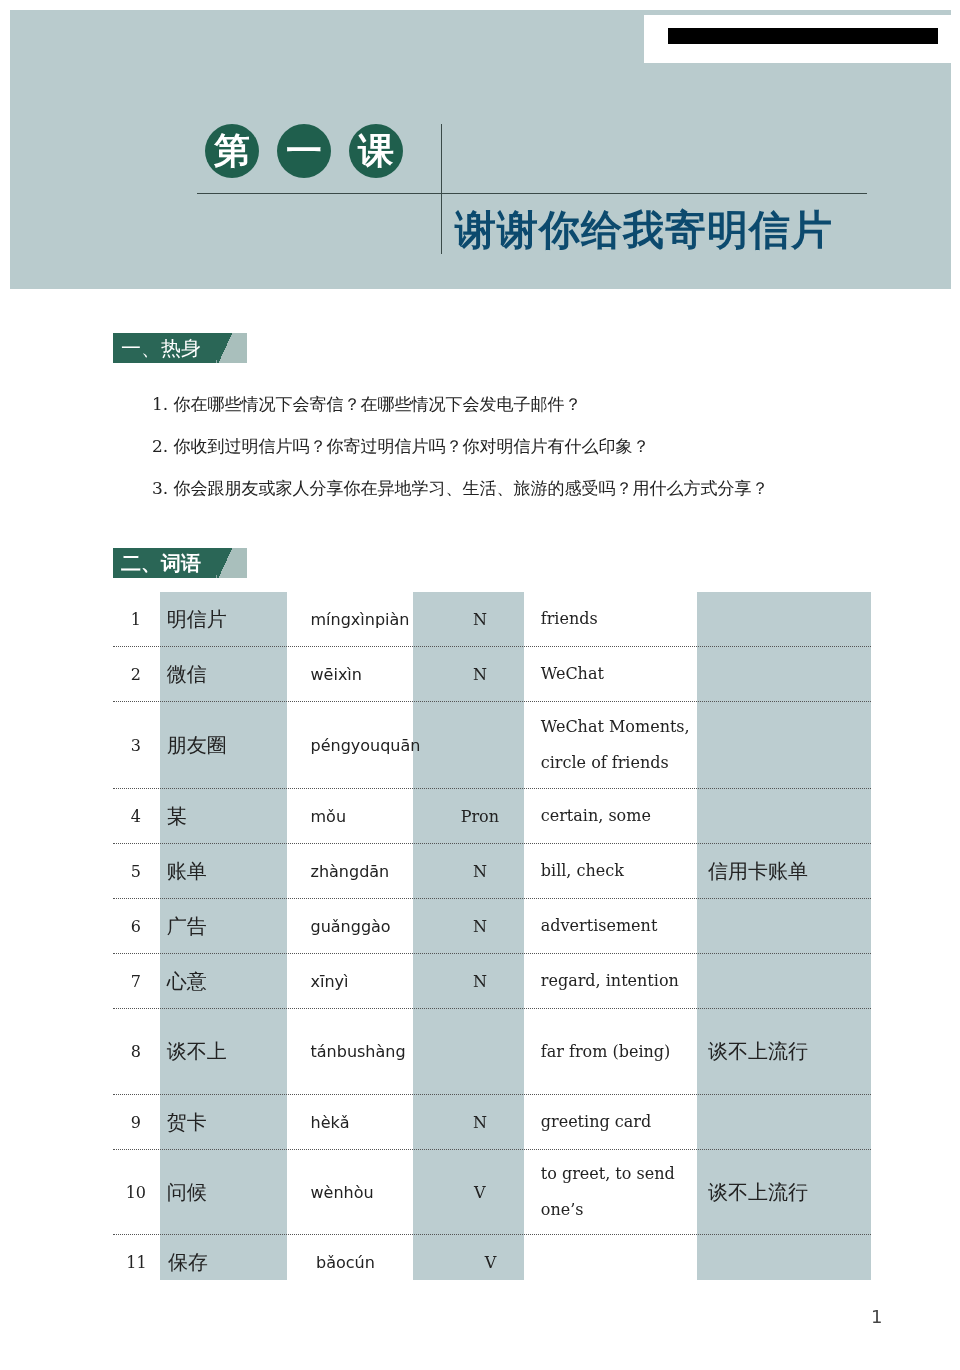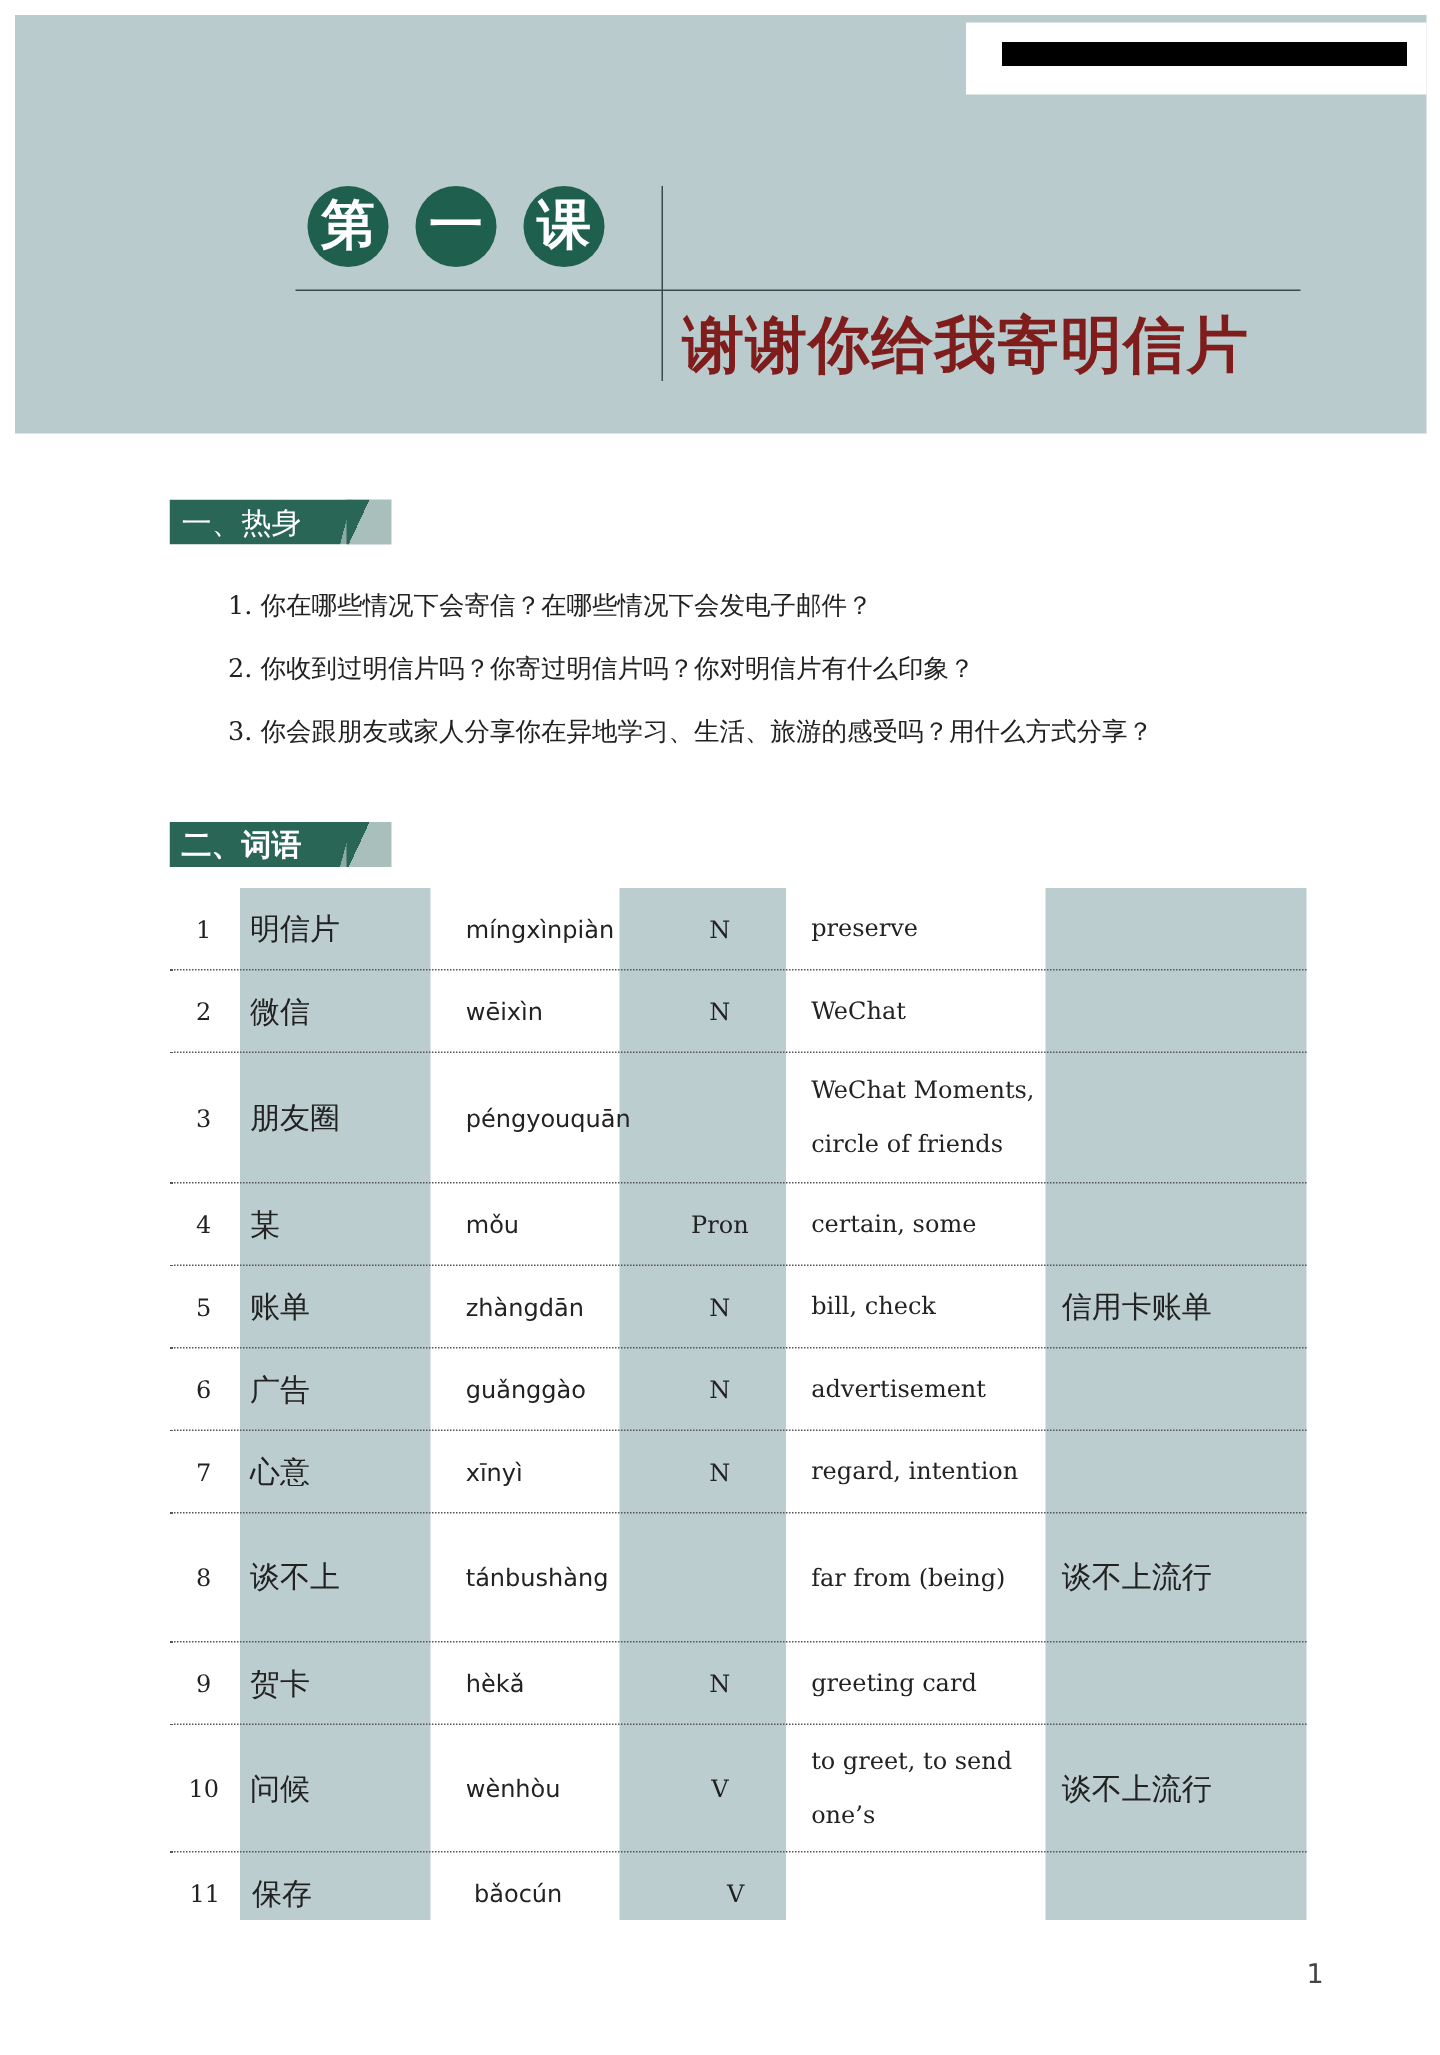--- a/index.html
+++ b/index.html
@@ -4,22 +4,22 @@
 <style>
   html, body { margin:0; padding:0; background:#ffffff; }
   body { width:960px; height:1370px; position:relative; overflow:hidden; font-family:"DejaVu Serif", serif; color:#222; }
   .header { position:absolute; left:10px; top:10px; width:941px; height:279px; background:#b9cbcd; }
   .redact-box { position:absolute; left:634px; top:5px; width:307px; height:48px; background:#ffffff; }
   .redact-bar { position:absolute; left:24px; top:13px; width:270px; height:16px; background:#000; }
   .circles { position:absolute; left:205px; top:124px; display:flex; gap:18px; }
   .circle { width:54px; height:54px; border-radius:50%; background:#1f5f4d; color:#fff; font-family:"DejaVu Sans", sans-serif; font-weight:bold; font-size:36px; display:flex; align-items:center; justify-content:center; line-height:1; }
   .hline { position:absolute; left:197px; top:193px; width:670px; height:1px; background:#3a4a48; }
   .vline { position:absolute; left:441px; top:124px; width:1px; height:130px; background:#3a4a48; }
-  .lesson-title { position:absolute; left:455px; top:203px; font-family:"DejaVu Sans", sans-serif; font-weight:bold; font-size:41px; color:#7f1d1d; letter-spacing:1px; white-space:nowrap; }
-  .section-tag { position:absolute; left:113px; height:30px; width:148px; background:linear-gradient(105deg, #2a6656 0 78%, #8eaaa6 78% 100%); color:#fff; font-family:"DejaVu Sans", sans-serif; font-size:20px; line-height:30px; padding-left:8px; box-sizing:border-box; clip-path:polygon(0 0,100% 0,100% 100%,0 100%); }
+  .lesson-title { position:absolute; left:455px; top:203px; font-family:"DejaVu Sans", sans-serif; font-weight:bold; font-size:41px; color:#0c4a6e; letter-spacing:1px; white-space:nowrap; }
+  .section-tag { position:absolute; left:113px; height:30px; width:134px; background:linear-gradient(105deg, #2a6656 0 78%, #8eaaa6 78% 100%); color:#fff; font-family:"DejaVu Sans", sans-serif; font-size:20px; line-height:30px; padding-left:8px; box-sizing:border-box; clip-path:polygon(0 0,100% 0,100% 100%,0 100%); }
   .section-tag .slash { position:absolute; right:0; top:0; width:30px; height:30px; background:linear-gradient(115deg, #2a6656 0 35%, #a9bfbc 35% 100%); }
   .questions { position:absolute; left:152px; top:390px; font-size:17px; font-family:"DejaVu Serif", serif; color:#222; }
   .questions div { height:42px; line-height:28px; white-space:nowrap; }
   .vocab { position:absolute; left:113px; top:592px; width:758px; }
   .shade { position:absolute; top:0; background:#bccdd0; }
   .row { position:relative; border-bottom:1px dotted #555; display:flex; align-items:center; }
   .row.last { border-bottom:none; }
   .cell { position:relative; box-sizing:border-box; z-index:1; }
   .c-num { width:47px; text-align:center; font-size:16px; }
   .c-zh { width:149px; padding-left:8px; font-size:20px; font-family:"DejaVu Sans", sans-serif; }
@@ -66,21 +66,21 @@
 <div class="vocab" id="vocab">
   <div class="shade" style="left:47px;width:127px;height:688px;"></div>
   <div class="shade" style="left:300px;width:111px;height:688px;"></div>
   <div class="shade" style="left:584px;width:174px;height:688px;"></div>
 <div class="row" style="height: 54px;">
       <div class="cell c-num">1</div>
       <div class="cell c-zh">明信片</div>
       <div class="cell c-py">míngxìnpiàn</div>
       <div class="cell c-pos">N</div>
       <div class="cell c-en">
-        <div>preserve</div>
+        <div>friends</div>
       </div>
       <div class="cell c-ex"></div>
     </div>
     <div class="row" style="height: 54px;">
       <div class="cell c-num">2</div>
       <div class="cell c-zh">微信</div>
       <div class="cell c-py">wēixìn</div>
       <div class="cell c-pos">N</div>
       <div class="cell c-en">
         <div>WeChat</div>

